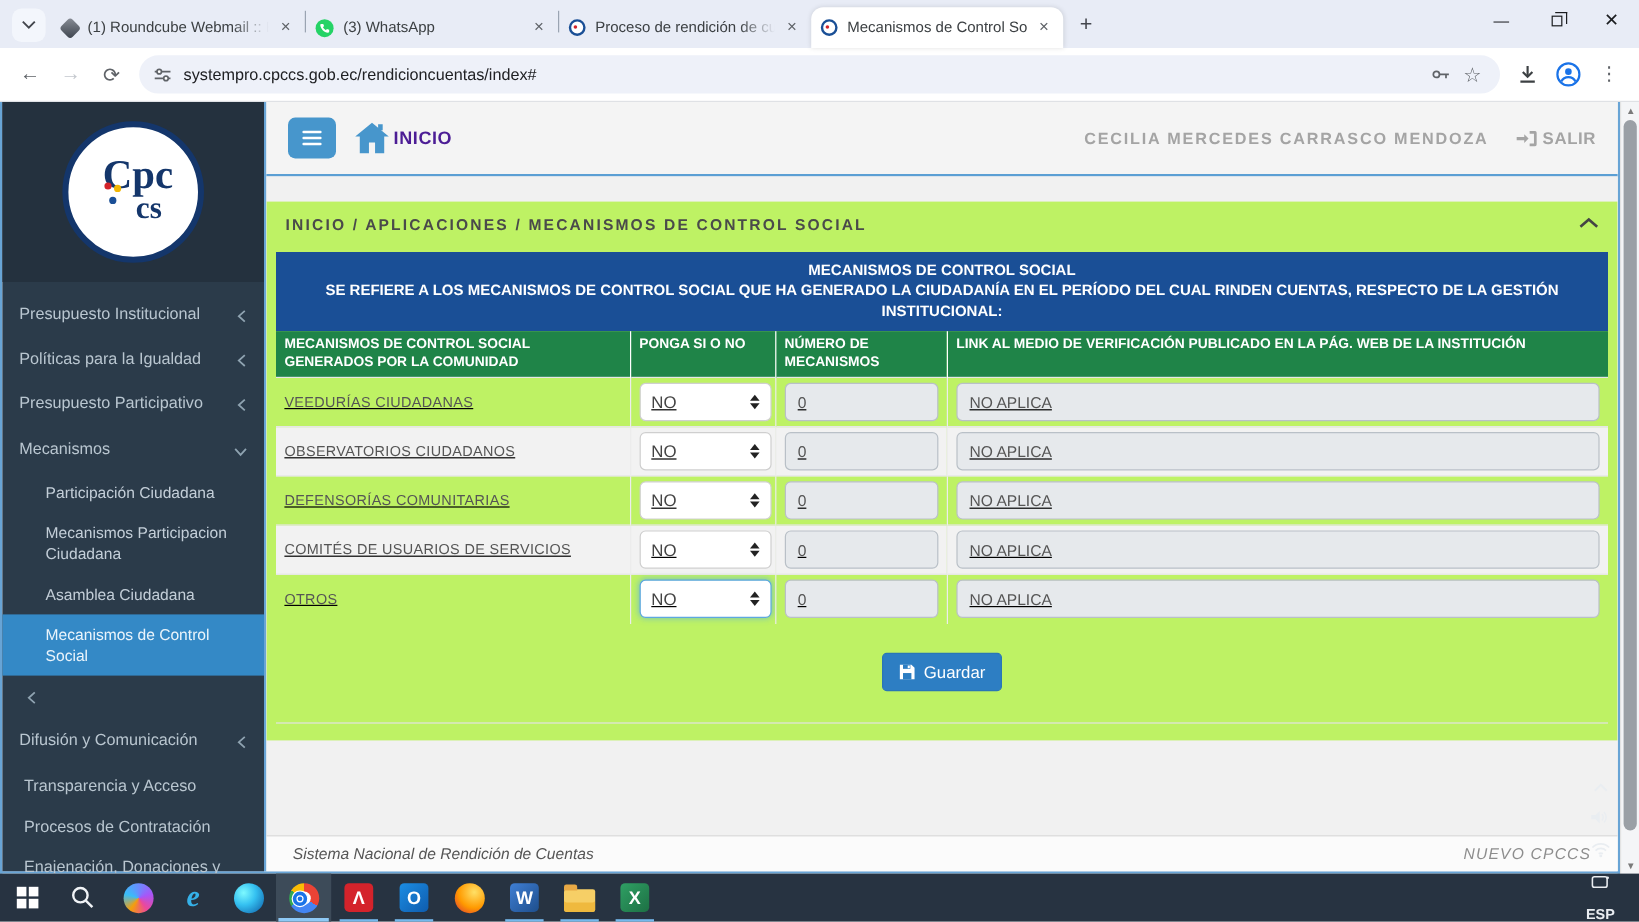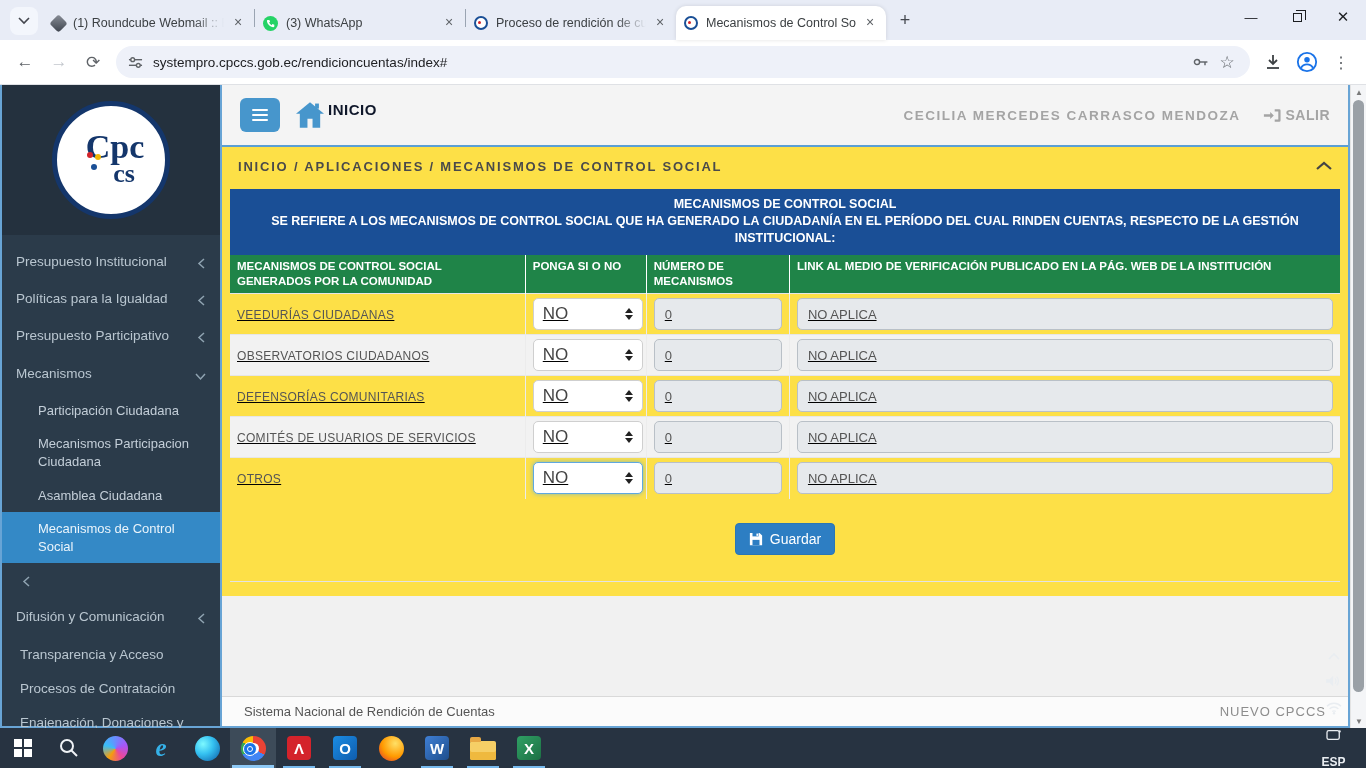--- a/index.html
+++ b/index.html
@@ -47,57 +47,57 @@
   .nav-item .lbl { flex:1; }
   .nav-item .chev { margin-top:3px; margin-left:6px; color:#8fa3b1; }
   .nav-item.sub { padding-left:36px; font-size:13px; color:#c3ced8; }
   .nav-item.active { background:#3489c6; color:#eaf4fb; }
 
   
   .main { flex:1; display:flex; flex-direction:column; background:#f1f1f1; border-left:2px solid #68a4d5; min-width:0; }
   .app-header { height:62px; background:#f4f4f4; border-bottom:2px solid #5b9fd4; display:flex; align-items:center; padding:0 18px; }
   .hamburger { width:40px; height:34px; background:#4796cc; border-radius:6px; display:flex; flex-direction:column; align-items:center; justify-content:center; gap:3px; }
   .hamburger i { width:16px; height:2px; background:#fff; border-radius:1px; }
-  .brand-home { display:flex; align-items:flex-start; margin-left:14px; color:#0f172a; }
+  .brand-home { display:flex; align-items:center; margin-left:14px; color:#4c1d95; }
   .brand-home .home-txt { font-size:15px; font-weight:bold; letter-spacing:.5px; margin-left:2px; }
   .hdr-right { margin-left:auto; display:flex; align-items:center; color:#a4a4a4; }
   .user-name { font-size:13.5px; font-weight:bold; letter-spacing:1.5px; margin-right:22px; }
   .salir { display:flex; align-items:center; font-size:14px; font-weight:bold; letter-spacing:.5px; gap:5px; }
 
   .content { flex:1; background:#f1f1f1; overflow:hidden; }
-  .panel { background:#fde047; padding-bottom:14px; }
+  .panel { background:#bef264; padding-bottom:14px;margin-top:21px; }
   .breadcrumb-bar { height:38px; display:flex; align-items:center; padding:0 16px; }
   .breadcrumb { font-size:13px; font-weight:bold; color:#4a4a4a; letter-spacing:1.8px; }
   .collapse-btn { margin-left:auto; color:#444; }
 
   .banner { margin:4px 8px 0; background:#1a4f96; color:#fff; text-align:center; padding:7px 40px 8px; font-weight:bold; font-size:12.5px; line-height:1.35; }
 
   table.mcs { width:calc(100% - 16px); margin:0 8px; border-collapse:collapse; table-layout:fixed; }
   .mcs col.c1{width:26.6%} .mcs col.c2{width:10.9%} .mcs col.c3{width:12.9%} .mcs col.c4{width:49.6%}
   .mcs thead th { background:#1f8448; color:#fff; font-size:11.5px; font-weight:bold; text-align:left; vertical-align:top; padding:4px 7px; line-height:1.3; border-right:1px solid #fff; height:39px; }
   .mcs thead th:last-child { border-right:none; }
   .mcs tbody td { height:41px; padding:0 7px; border-top:1px solid #e6e6e6; border-right:1px solid #ececec; vertical-align:middle;text-decoration:underline; }
   .mcs tbody td:last-child { border-right:none; }
   .mcs tbody tr:nth-child(even) td { background:#f2f2f2; }
   .row-label { font-size:12px; color:#555; letter-spacing:.3px; }
-  .sel { width:110px; height:32px; background:#fff; border:1px solid #cfcfcf; border-radius:5px; display:flex; align-items:center; padding:0 9px; font-size:17px; color:#444; }
+  .sel { width:110px; height:32px; background:#fff; border:1px solid #cfcfcf; border-radius:5px; display:flex; align-items:center; padding:0 9px; font-size:14px; color:#444; }
   .sel .arrows { margin-left:auto; display:flex; flex-direction:column; line-height:4px; color:#222; }
   .sel .arrows i { width:0; height:0; border-left:4px solid transparent; border-right:4px solid transparent; }
   .sel .arrows i.up { border-bottom:5px solid #222; margin-bottom:2px; }
   .sel .arrows i.dn { border-top:5px solid #222; }
   .sel.focused { border:1px solid #5ea8e0; box-shadow:0 0 5px rgba(82,168,236,.7); }
   .gray-input { height:32px; background:#e6e9ec; border:1px solid #b9c0c7; border-radius:5px; color:#555; font-size:13px; display:flex; align-items:center; padding:0 10px; }
   .num { width:128px; }
   .lnk { width:100%; }
 
   .save-row { text-align:center; margin:24px 0 6px; }
   .btn-save { display:inline-flex; align-items:center; gap:7px; background:#2d7ec3; color:#fff; border:1px solid #2a76b6; border-radius:4px; padding:7px 13px; font-size:14px; }
   .divider { border-top:1px solid #e3e3e3; margin:26px 8px 0; }
 
-  .page-footer { height:30px; background:#fbfbfb; border-top:1px solid #d9d9d9; display:flex; align-items:center; padding:0 22px; font-size:13px; color:#555; }
+  .page-footer { height:30px; background:#fbfbfb; border-top:1px solid #d9d9d9; display:flex; align-items:center; padding:0 22px; font-size:13px; color:#555;font-style:italic; }
   .footer-right { margin-left:auto; color:#8d8d8d; letter-spacing:1px; }
 
   
   .taskbar { position:absolute; left:0; top:728px; width:1366px; height:40px; background:#273341; display:flex; align-items:center; color:#e9edf1; }
   .tb-btn { width:46px; height:40px; display:flex; align-items:center; justify-content:center; position:relative; }
   .tb-btn .run { position:absolute; bottom:0; left:7px; right:7px; height:2px; background:#76b9ed; }
   .tb-btn.active { background:#3d4b59; }
   .tb-btn.active .run { left:2px; right:2px; height:3px; background:#8ec9f5; }
   .win-logo { display:grid; grid-template-columns:8px 8px; grid-template-rows:8px 8px; gap:1.5px; }
   .win-logo i { background:#fff; }

